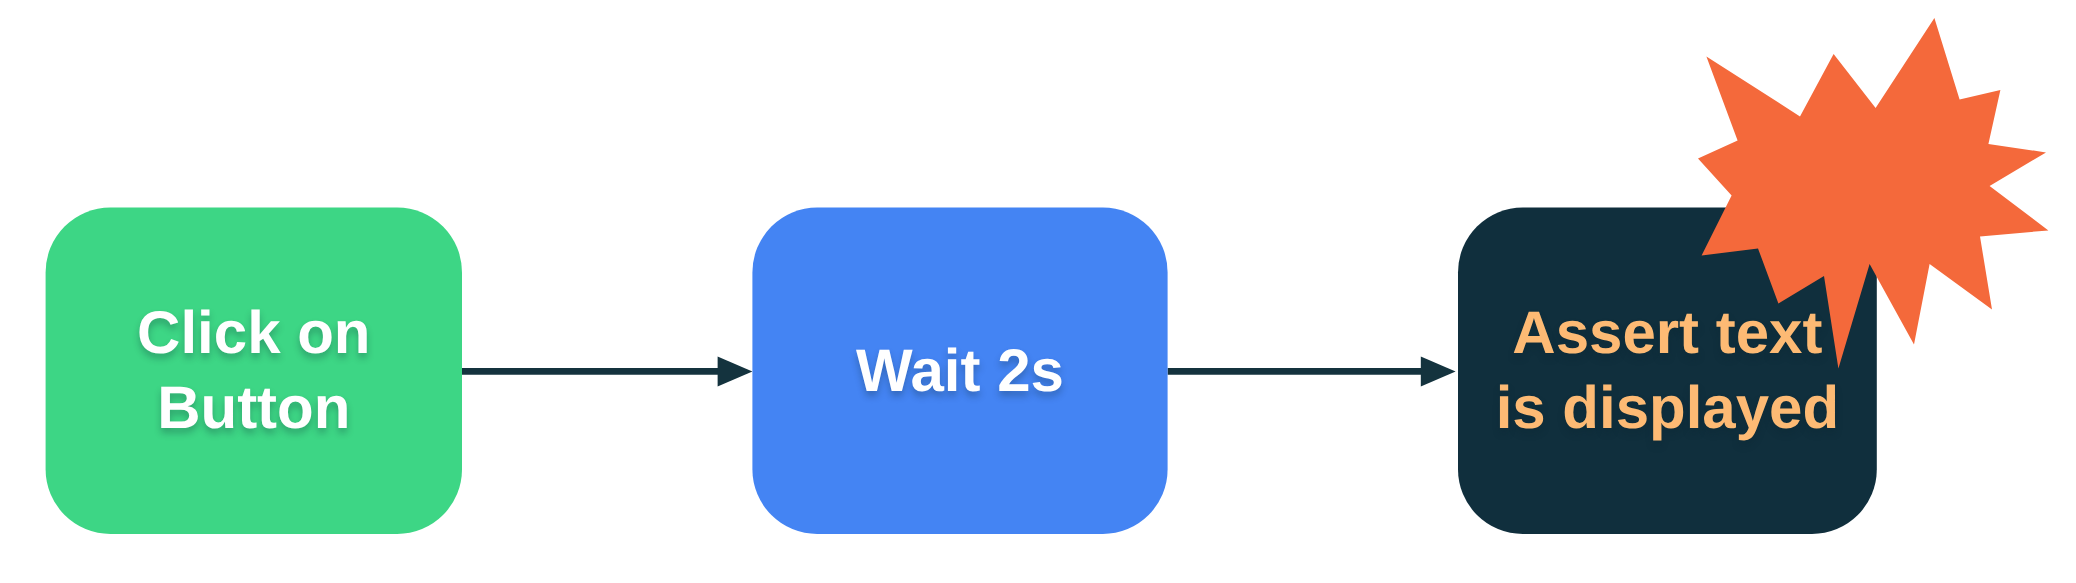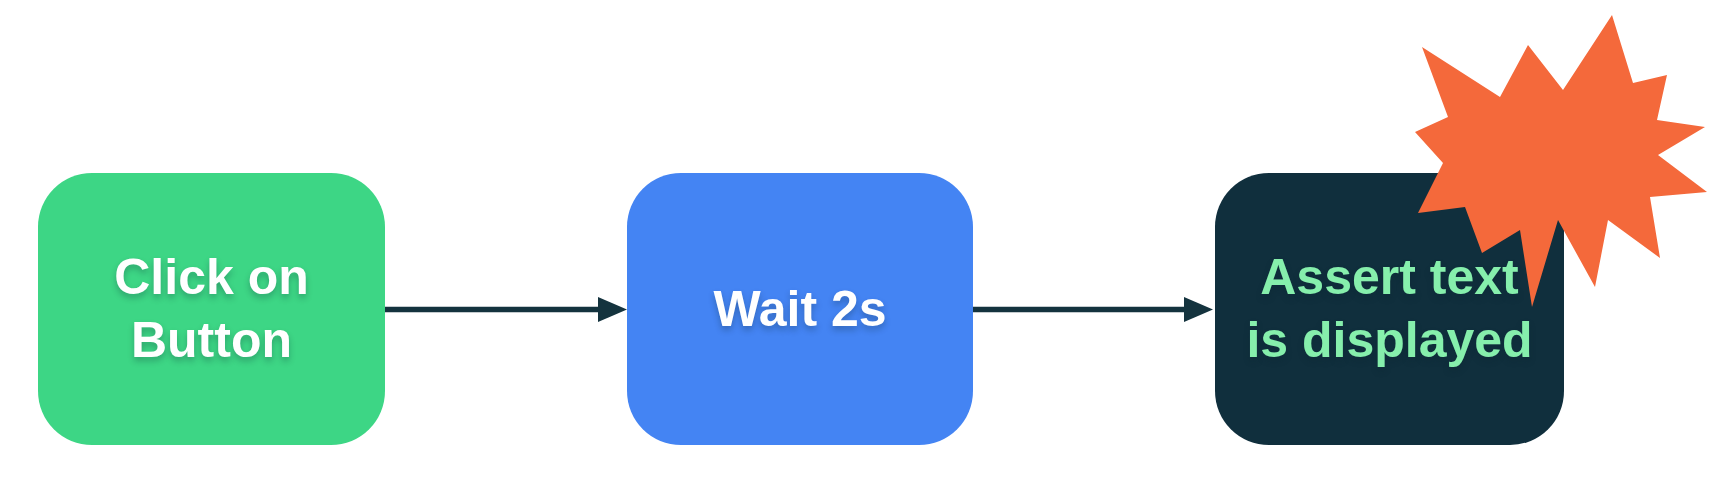--- a/index.html
+++ b/index.html
@@ -74,21 +74,21 @@
   <div class="node node-1" style="background: rgb(61, 214, 133);">
     <span class="label" style="color: rgb(255, 255, 255);">Click on
 Button</span>
   </div>
 
   <div class="node node-2" style="background: rgb(68, 132, 243);">
     <span class="label" style="color: rgb(255, 255, 255);">Wait 2s</span>
   </div>
 
   <div class="node node-3" style="background: rgb(16, 47, 61);">
-    <span class="label" style="color: #86efac;">Assert text
+    <span class="label" style="color: #fdba74;">Assert text
 is displayed</span>
   </div>
 
   <svg class="starburst" viewBox="0 0 310 310" aria-hidden="true">
     <polygon points="17,42 95,92 123,40 158,85 207,10 228,78 262,70 252,115 300,122 253,150 302,187 245,192 255,253 203,215 190,282 153,215 127,302 115,225 77,248 60,202 13,208 38,158 10,127 43,112" fill="#F4693B"></polygon>
   </svg>
 
 </div>
 
 </body></html>

